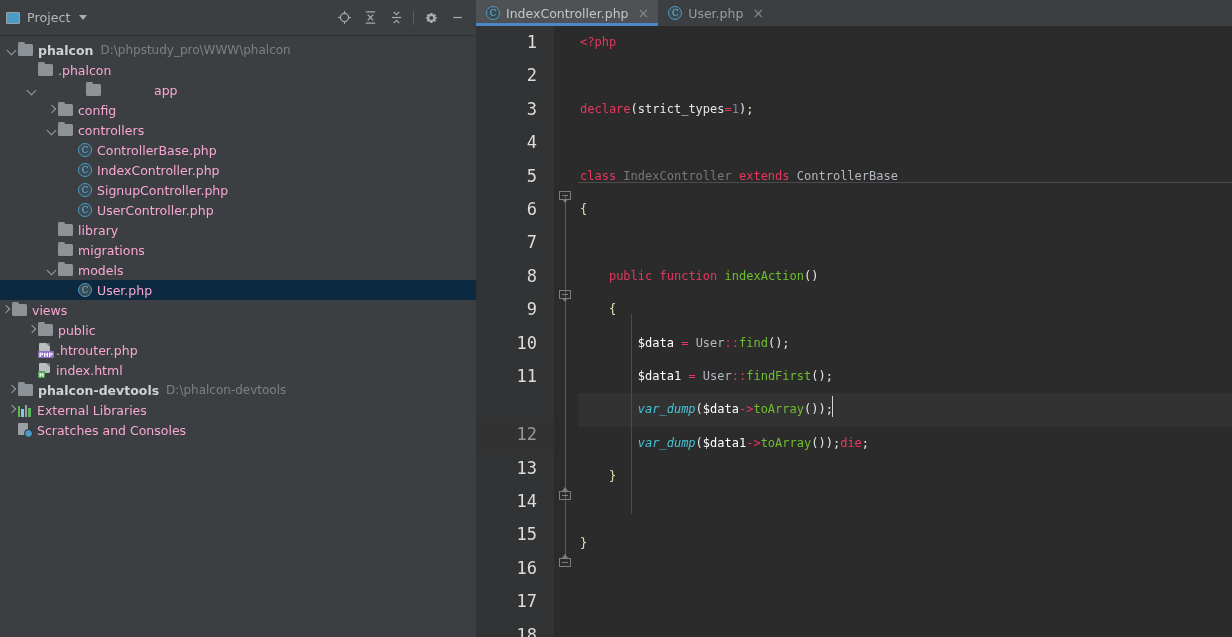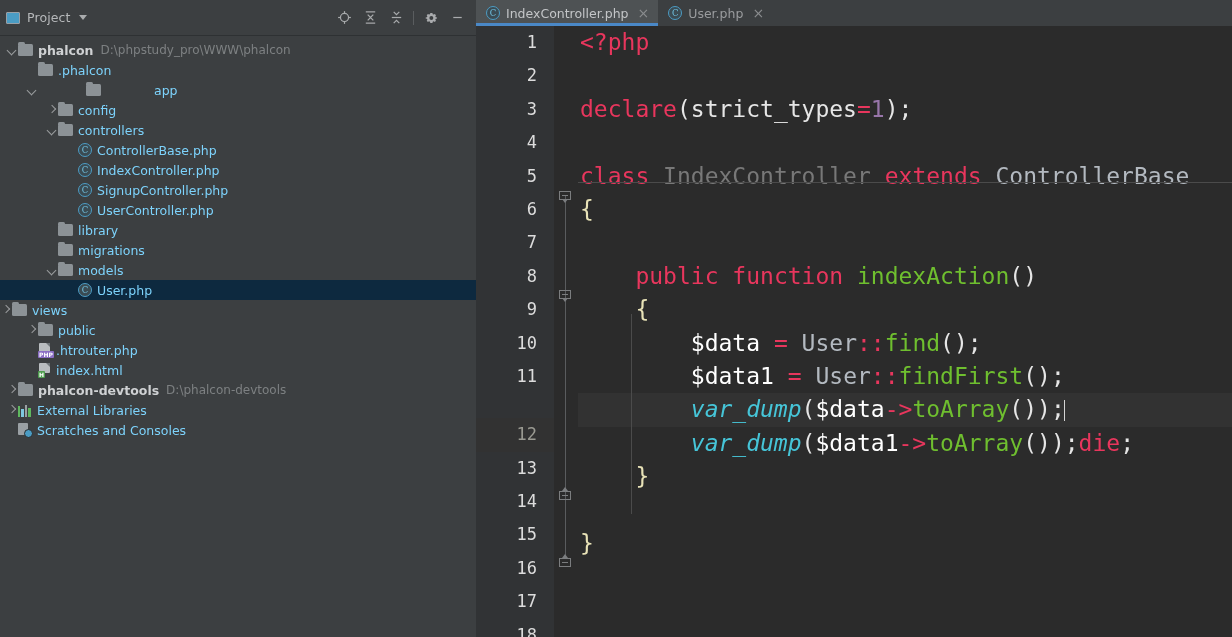--- a/index.html
+++ b/index.html
@@ -134,21 +134,21 @@
   }
   .scratch-icon .pg {
     position: absolute; left: 0; top: 0; width: 10px; height: 12px;
     background: #9aa0a4; border-radius: 1px;
   }
   .scratch-icon .clk {
     position: absolute; right: -1px; bottom: -1px;
     width: 9px; height: 9px; border-radius: 50%;
     background: #4a9cc4; border: 1px solid #2b2b2b;
   }
-  .label { color: #7dd3fc; }
+  .label { color: #f9a8d4; }
   .label.bold { font-weight: bold; color: #cfd1d3; }
   .path { color: #7d8082; margin-left: 7px; font-size: 12px; }
 
   
   .editor {
     flex: 1; height: 637px; background: #2b2b2b;
     display: flex; flex-direction: column; position: relative;
   }
   .tabbar {
     height: 26px; min-height: 26px; display: flex;
@@ -175,21 +175,21 @@
   }
   .fold-col {
     width: 24px; min-width: 24px; background: #2b2b2b; position: relative;
   }
   .codelines {
     flex: 1; position: relative; background: #2b2b2b;
   }
   .ln, .fc, .cl {
     height: 33.4px; line-height: 33.4px;
     font-family: "DejaVu Sans Mono", monospace;
-    font-size: 23px; white-space: pre;
+    font-size: 12px; white-space: pre;
   }
   .ln { color: #dcdcdc; text-align: right; padding-right: 17px; font-size: 17px; }
   .ln.cur { color: #9a9a92; margin-top: 25px; }
   .row-hl { background: #323232; }
   .cl { color: #a9b7c6; padding-left: 2px; }
   
   .fold-line {
     position: absolute; left: 11px; width: 1px; background: #5a5c5e;
   }
   .fold-mark {

